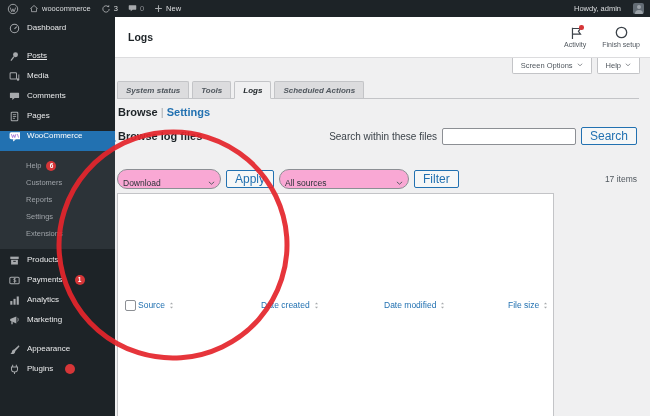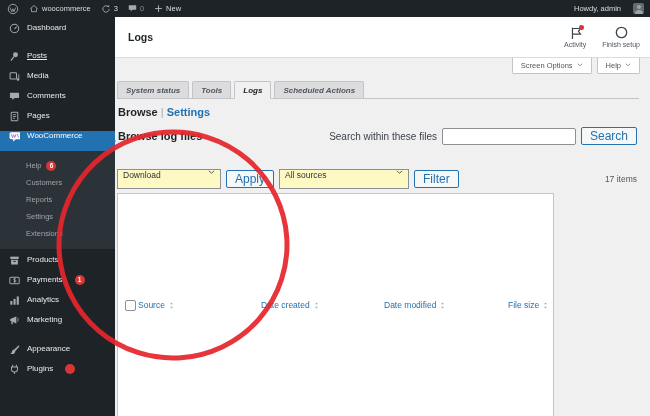--- a/index.html
+++ b/index.html
@@ -56,22 +56,22 @@
   .head-row{position:absolute;top:110px;left:3px;right:13px;display:flex;align-items:center;}
   .h2{font-size:11px;font-weight:bold;color:#1d2327;}
   .search-grp{margin-left:auto;display:flex;align-items:center;gap:5px;}
   .search-label{font-size:10px;color:#3c434a;}
   .search-input{width:126px;height:15px;background:#fff;border:1px solid #8c8f94;border-radius:2px;
                 font-size:8px;padding:0 3px;color:#2c3338;}
   .btn{height:18px;background:#f6f7f7;border:1px solid #2271b1;border-radius:2px;color:#2271b1;
        font-size:12px;padding:0 8px;cursor:pointer;font-family:inherit;}
   
   .toolbar{position:absolute;top:152px;left:2px;right:13px;display:flex;align-items:center;gap:5px;}
-  .select{height:18px;background:#fef9c3;border:1px solid #8c8f94;border-radius:0;display:flex;
-          align-items:flex-start;justify-content:space-between;padding:0 5px;font-size:8.5px;color:#2c3338;cursor:pointer;}
+  .select{height:18px;background:#f9a8d4;border:1px solid #8c8f94;border-radius:10px;display:flex;
+          align-items:flex-end;justify-content:space-between;padding:0 5px;font-size:8.5px;color:#2c3338;cursor:pointer;}
   .select .ico{color:#50575e;margin-left:6px;}
   .w92{width:92px;} .w118{width:118px;}
   .count{margin-left:auto;font-size:8.5px;color:#50575e;}
   
   .table{position:absolute;top:176px;left:2px;width:437px;height:224px;background:#fff;
          border:1px solid #c3c4c7;box-sizing:border-box;overflow:hidden;}
   .thead{height:24px;border-bottom:1px solid #c3c4c7;background:#fff;}
   .grid{display:grid;grid-template-columns:20px 123px 123px 124px 1fr;align-items:center;height:100%;}
   .cb{width:9px;height:9px;background:#fff;border:1px solid #8c8f94;border-radius:2px;margin-left:7px;
       position:relative;cursor:pointer;}

